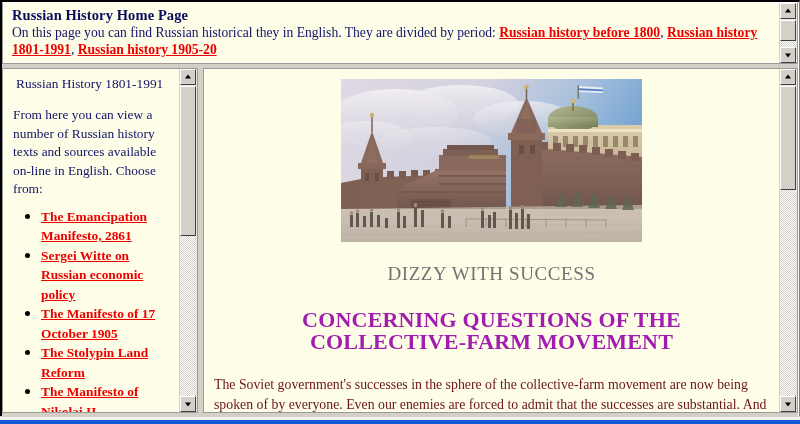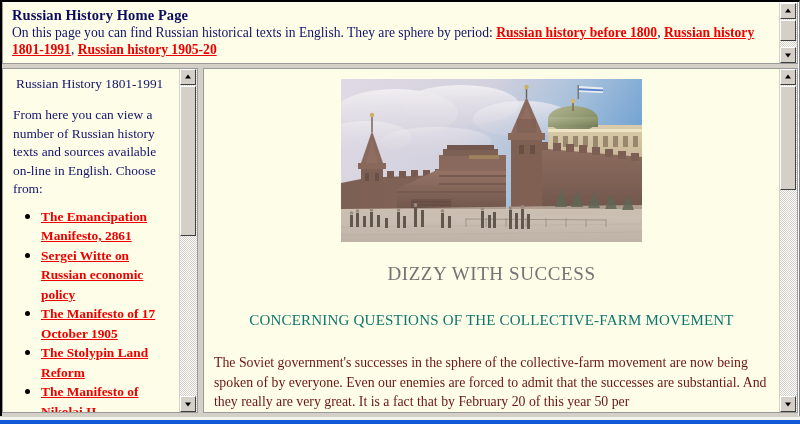--- a/index.html
+++ b/index.html
@@ -176,23 +176,23 @@
   .main-h1 {
     font-size: 19px;
     font-weight: normal;
     color: #737373;
     letter-spacing: 0.6px;
     margin: 18px 0 0 0;
     line-height: 28px;
     font-family: "Liberation Serif", "DejaVu Serif", serif;
   }
   .main-h2 {
-    font-size: 15px;
-    font-weight: normal;
-    color: #0f766e;
+    font-size: 22px;
+    font-weight: bold;
+    color: #a21caf;
     letter-spacing: 0.2px;
     margin: 21px 0 0 0;
     line-height: 22px;
     padding: 0 18px;
   }
   .main-body {
     text-align: left;
     font-size: 13.8px;
     color: #6b1515;
     line-height: 19.5px;
@@ -278,21 +278,21 @@
 
   <div class="win-outer"></div>
 
   <div class="divider-gray"></div>
   <div class="divider-vert"></div>
   <div class="divider-bot"></div>
 
   <div class="frame-header">
     <div class="frame-header-inner">
       <div class="hdr-title">Russian History Home Page</div>
-      <p class="hdr-para"><span>On this page you can find Russian historical texts in English. They are sphere by period: </span><a href="#">Russian history before 1800</a><span class="hdr-comma">, </span><a href="#">Russian history 1801-1991</a><span class="hdr-comma">, </span><a href="#">Russian history 1905-20</a></p>
+      <p class="hdr-para"><span>On this page you can find Russian historical they in English. They are divided by period: </span><a href="#">Russian history before 1800</a><span class="hdr-comma">, </span><a href="#">Russian history 1801-1991</a><span class="hdr-comma">, </span><a href="#">Russian history 1905-20</a></p>
     </div>
 
     <div class="sb">
       <div class="sb-btn up">
           <span class="arr"></span>
         </div>
       <div class="sb-thumb" style="top:17px; height:21px;"></div>
       <div class="sb-btn down">
           <span class="arr"></span>
         </div>

